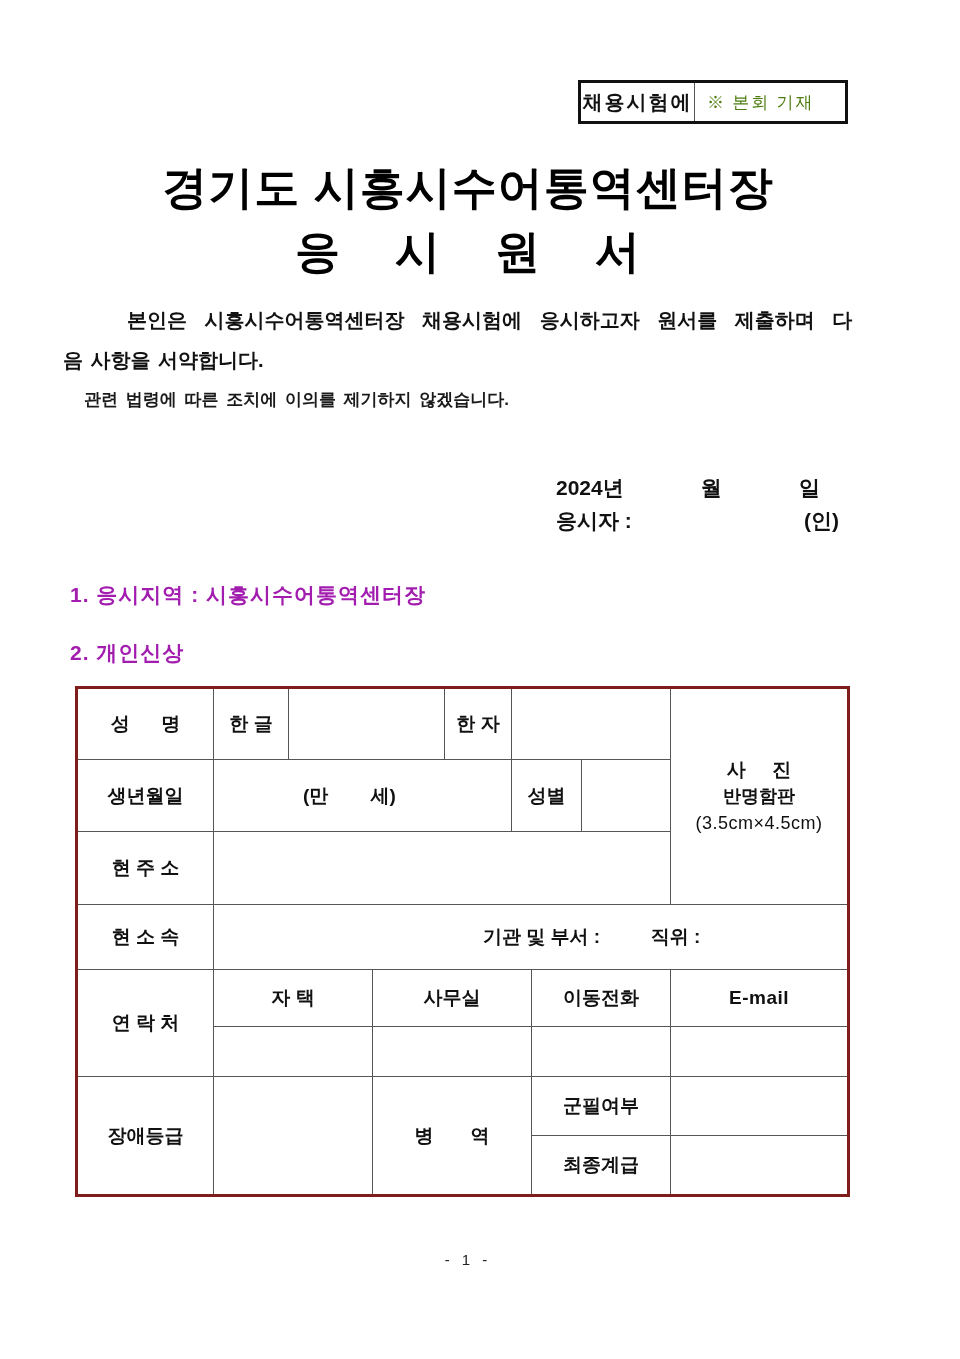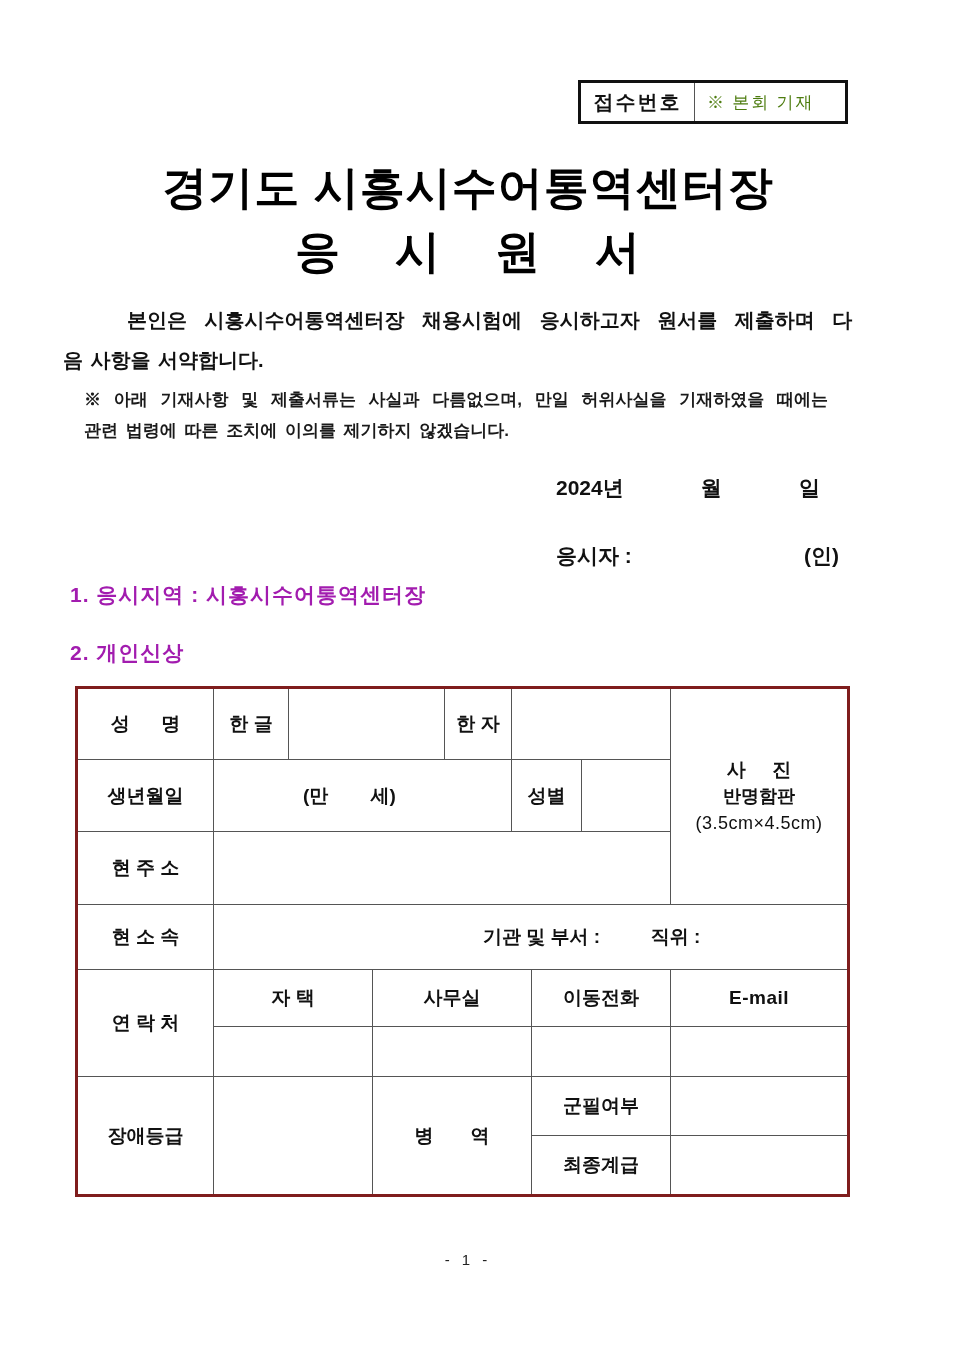--- a/index.html
+++ b/index.html
@@ -64,21 +64,21 @@
 
   
   .date-line {
     position: absolute; left: 556px; top: 474px; width: 264px;
     display: flex; justify-content: space-between;
     font-size: 21px; font-weight: 700;
   }
   .applicant-line {
     position: absolute; left: 556px; top: 507px; width: 283px;
     display: flex; justify-content: space-between;
-    font-size: 21px; font-weight: 700; margin-top: 35px;
+    font-size: 21px; font-weight: 700;
   }
 
   
   .section-heading {
     position: absolute; left: 70px;
     font-size: 21px; font-weight: 700; letter-spacing: 1px; color: #a21caf;
   }
   .section-region { top: 581px; }
   .section-personal { top: 639px; }
 
@@ -127,34 +127,33 @@
     text-align: center; font-size: 15px; font-weight: 500;
     letter-spacing: 4px; color: #222;
   }
 </style>
 </head>
 <body>
 
 <div class="page">
 
   <div class="receipt-box">
-    <div class="receipt-label ws-pre">접수번호</div>
+    <div class="receipt-label ws-pre">채용시험에</div>
     <div class="receipt-note ws-pre">※ 본회 기재</div>
   </div>
 
   <div class="title-line1 ws-pre">경기도 시흥시수어통역센터장</div>
   <div class="title-line2 ws-pre">응    시    원    서</div>
 
   <div class="pledge">
     <div class="line1">본인은 시흥시수어통역센터장 채용시험에 응시하고자 원서를 제출하며 다</div>
     <div class="line2">음 사항을 서약합니다.</div>
   </div>
 
   <div class="notice">
-    <div class="line1">※ 아래 기재사항 및 제출서류는 사실과 다름없으며, 만일 허위사실을 기재하였을 때에는</div>
     <div class="line2">관련 법령에 따른 조치에 이의를 제기하지 않겠습니다.</div>
   </div>
 
   <div class="date-line">
     <span>2024년</span>
     <span>월</span>
     <span>일</span>
   </div>
   <div class="applicant-line">
     <span>응시자 :</span>

